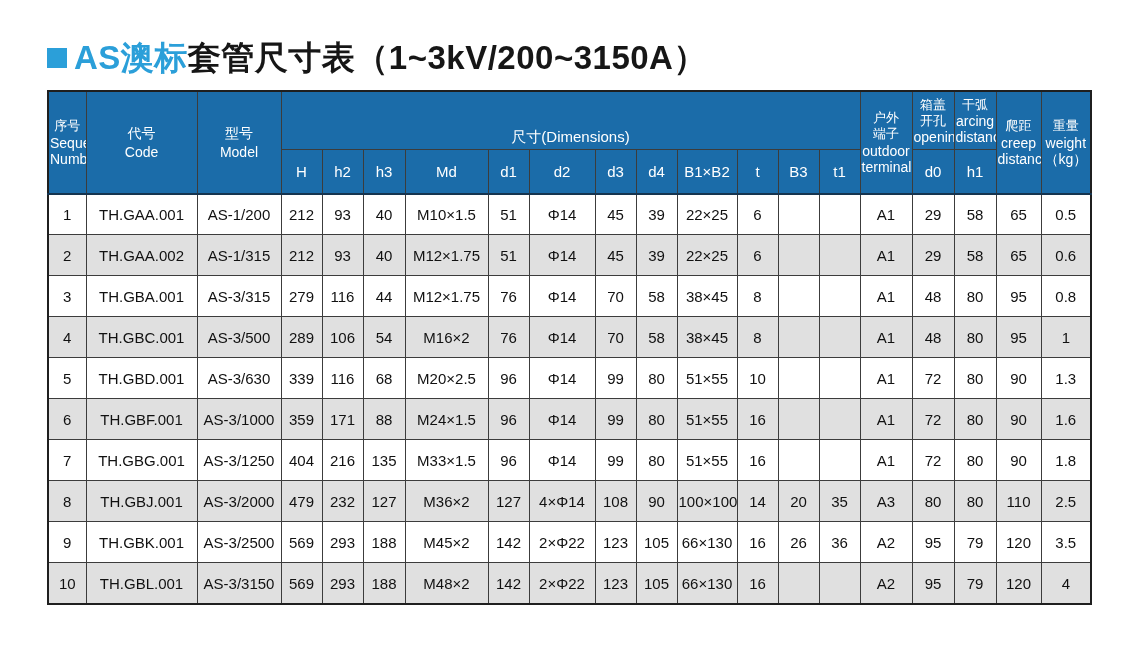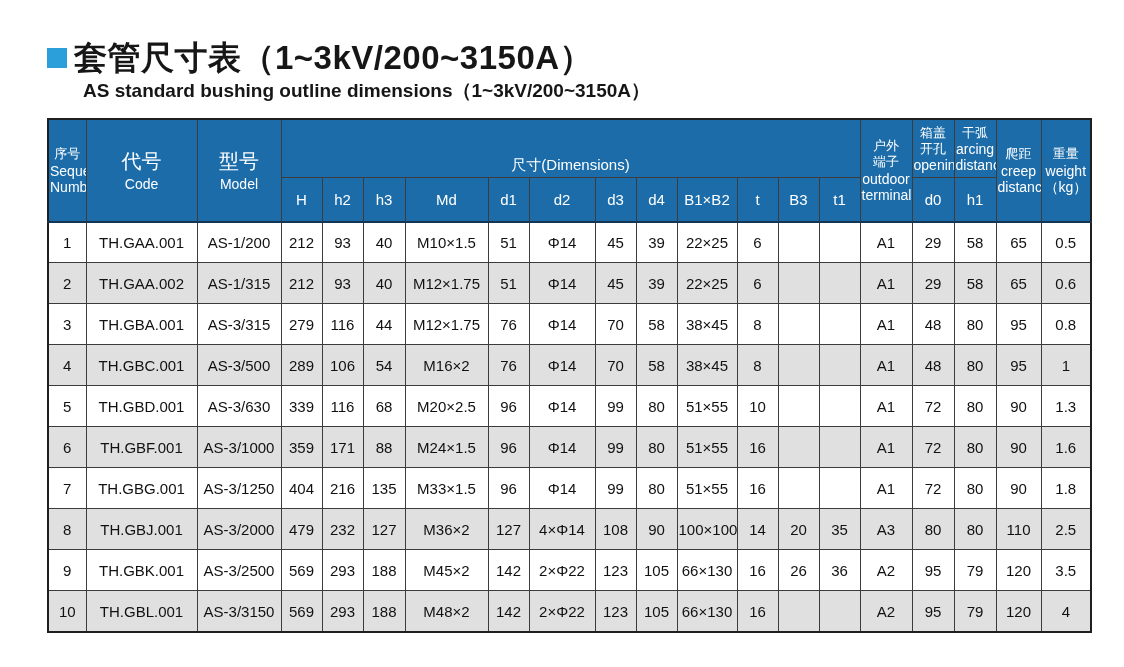--- a/index.html
+++ b/index.html
@@ -45,38 +45,38 @@
     overflow: hidden;
   }
   thead th {
     background: #1b6ca9; color: #ffffff; font-weight: normal;
     padding: 2px 1px;
   }
   thead tr.group-row th { height: 50px; }
   thead tr.sub-row th { height: 44px; font-size: 15px; }
   thead { border-bottom: 2px solid #15344f; }
   .hdr-cn  { font-size: 13px; line-height: 1.25; }
-  .hdr-cn-lg { font-size: 20px; line-height: 1.35; }
+  .hdr-cn-lg { font-size: 14px; line-height: 1.35; }
   .hdr-en  { font-size: 14px;  line-height: 1.15; }
   .hdr-en-md { font-size: 14px; line-height: 1.35; }
   .dims-label { font-size: 15px; margin-top: 34px; }
 
   tbody td { height: 41px; font-size: 15px; background: #ffffff; color: #111; padding: 0 1px; }
   tbody tr.alt td { background: #e0e0e0; }
 </style>
 </head>
 <body>
 
 <div class="page">
 
   <div class="title-line">
     <span class="title-bullet"></span>
+    <span class="title-highlight">AS澳标</span>
       <span class="title-rest">套管尺寸表（1~3kV/200~3150A）</span>
   </div>
-  <div class="subtitle">AS standard bushing outline dimensions（1~3kV/200~3150A）</div>
 
   <table class="spec">
     <colgroup>
       <col style="width:38px">
         <col style="width:111px">
         <col style="width:84px">
       <col style="width:41px">
         <col style="width:41px">
         <col style="width:42px">
       <col style="width:83px">

